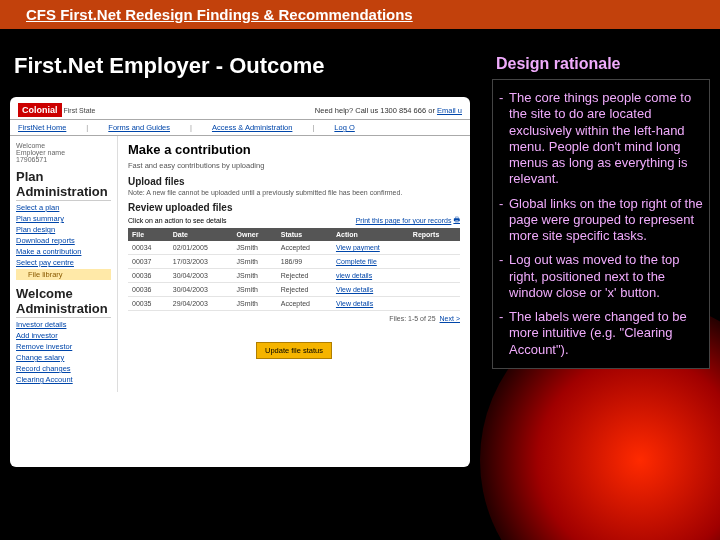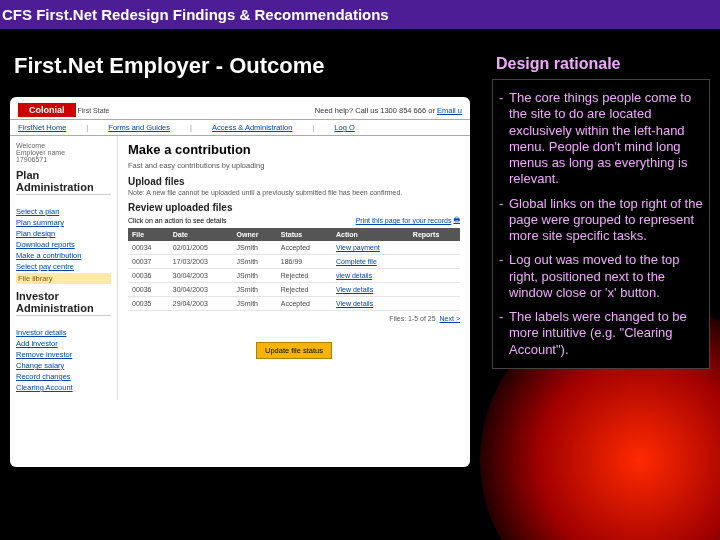--- a/index.html
+++ b/index.html
@@ -12,27 +12,28 @@
   }
   .redglow {
     position: absolute;
     right: -80px; bottom: -80px;
     width: 320px; height: 320px;
     background: radial-gradient(circle at center, #ff2a00 0%, #a00000 45%, rgba(100,0,0,0.4) 70%, transparent 100%);
     border-radius: 50%;
     z-index: 0;
   }
   .header {
-    background: #4c1d95;
+    background: #c2410c;
     color: #fff;
-    padding: 6px 2px;
+    padding: 6px 26px;
     font-weight: bold;
     font-size: 15px;
     position: relative;
     z-index: 2;
+    text-decoration: underline;
   }
   .main {
     position: relative;
     z-index: 2;
     display: flex;
     padding: 14px 10px 10px 10px;
     gap: 10px;
   }
   .leftcol { flex: 1; }
   .slide-title {
@@ -56,21 +57,21 @@
     justify-content: space-between;
     padding: 6px 8px 2px 8px;
     font-size: 8px;
     color: #333;
   }
   .logo {
     display: flex; align-items: center; gap: 2px;
   }
   .logo-box {
     background: #c00; color: #fff; font-weight: bold;
-    padding: 2px 11px; font-size: 9px;
+    padding: 2px 4px; font-size: 9px;
   }
   .logo-text { font-size: 7px; color: #444; line-height: 1; }
   .help { font-size: 7.5px; }
   .help a { color: #0046aa; text-decoration: underline; }
   .topnav {
     border-top: 1px solid #aaa;
     border-bottom: 1px solid #aaa;
     padding: 3px 8px;
     font-size: 7.5px;
     color: #0046aa;
@@ -80,23 +81,23 @@
   .topnav span { color: #0046aa; text-decoration: underline; }
   .topnav .sep { color: #999; text-decoration: none; }
   .mock-body { display: flex; }
   .sidebar {
     width: 108px;
     padding: 6px 6px;
     font-size: 7.5px;
     border-right: 1px solid #ddd;
   }
   .welcome { color: #666; font-size: 7px; margin-bottom: 6px; }
-  .side-h { font-weight: bold; color: #222; font-size: 11px; margin: 6px 0 12px 0; border-bottom: 1px solid #ccc; padding-bottom: 1px;}
+  .side-h { font-weight: bold; color: #222; font-size: 13px; margin: 6px 0 2px 0; border-bottom: 1px solid #ccc; padding-bottom: 1px;}
   .side-link { color: #0046aa; text-decoration: underline; display: block; margin: 2px 0; cursor: pointer; }
-  .side-link.active { background: #ffe9a8; color: #8a5a00; text-decoration: none; padding: 1px 2px; }
+  .side-link.active { background: #ffe9a8; color: #8a5a00; text-decoration: none; padding: 1px 12px; }
   .content {
     flex: 1;
     padding: 6px 10px;
     font-size: 8px;
   }
   .content h1 { font-size: 13px; font-weight: bold; margin-bottom: 4px; }
   .sub { color: #555; font-size: 7.5px; margin-bottom: 6px; }
   .content h2 { font-size: 10px; font-weight: bold; color: #222; margin: 4px 0 2px 0; }
   .note { font-size: 7px; color: #555; margin-bottom: 6px; }
   .reviewbar { display: flex; justify-content: space-between; align-items: center; font-size: 7px; margin-bottom: 2px;}
@@ -185,21 +186,21 @@
           </div>
           <div id="side-sections">
               <div class="side-h">Plan Administration</div>
               <a class="side-link">Select a plan</a>
               <a class="side-link">Plan summary</a>
               <a class="side-link">Plan design</a>
               <a class="side-link">Download reports</a>
               <a class="side-link">Make a contribution</a>
               <a class="side-link">Select pay centre</a>
               <a class="side-link active">File library</a>
-              <div class="side-h">Investor Administration</div>
+              <div class="side-h">Welcome Administration</div>
               <a class="side-link">Investor details</a>
               <a class="side-link">Add investor</a>
               <a class="side-link">Remove investor</a>
               <a class="side-link">Change salary</a>
               <a class="side-link">Record changes</a>
               <a class="side-link">Clearing Account</a>
             </div>
         </div>
         <div class="content">
           <h1>Make a contribution</h1>

